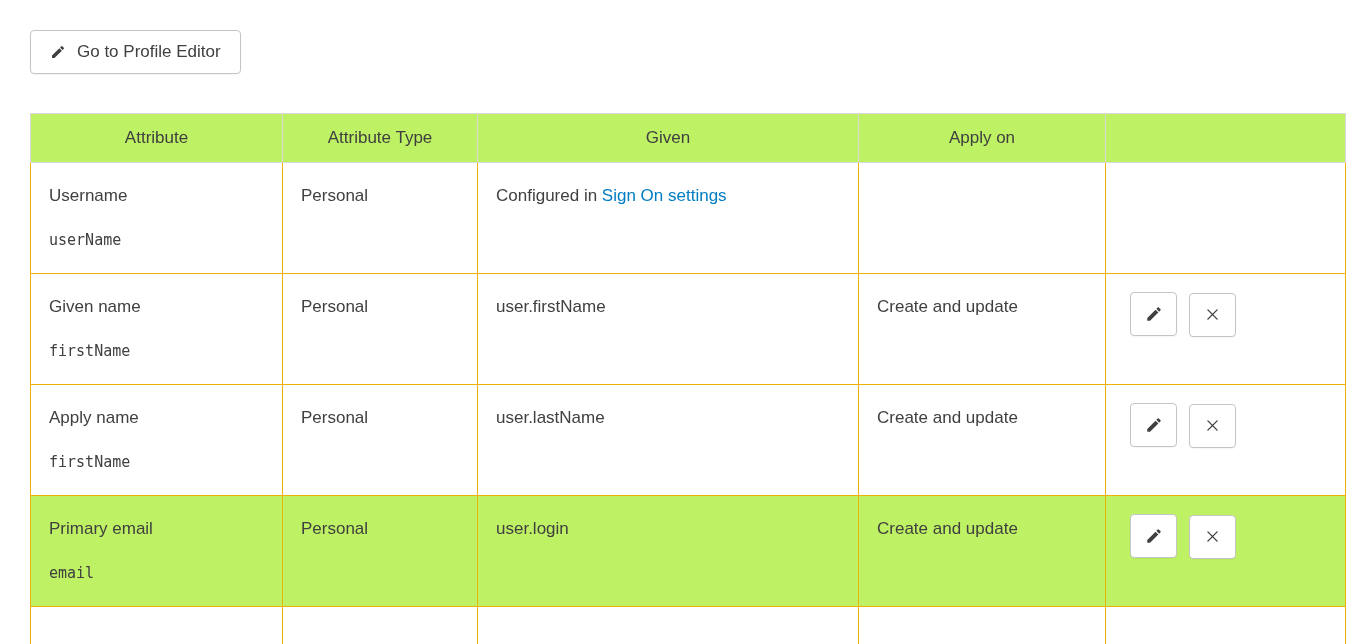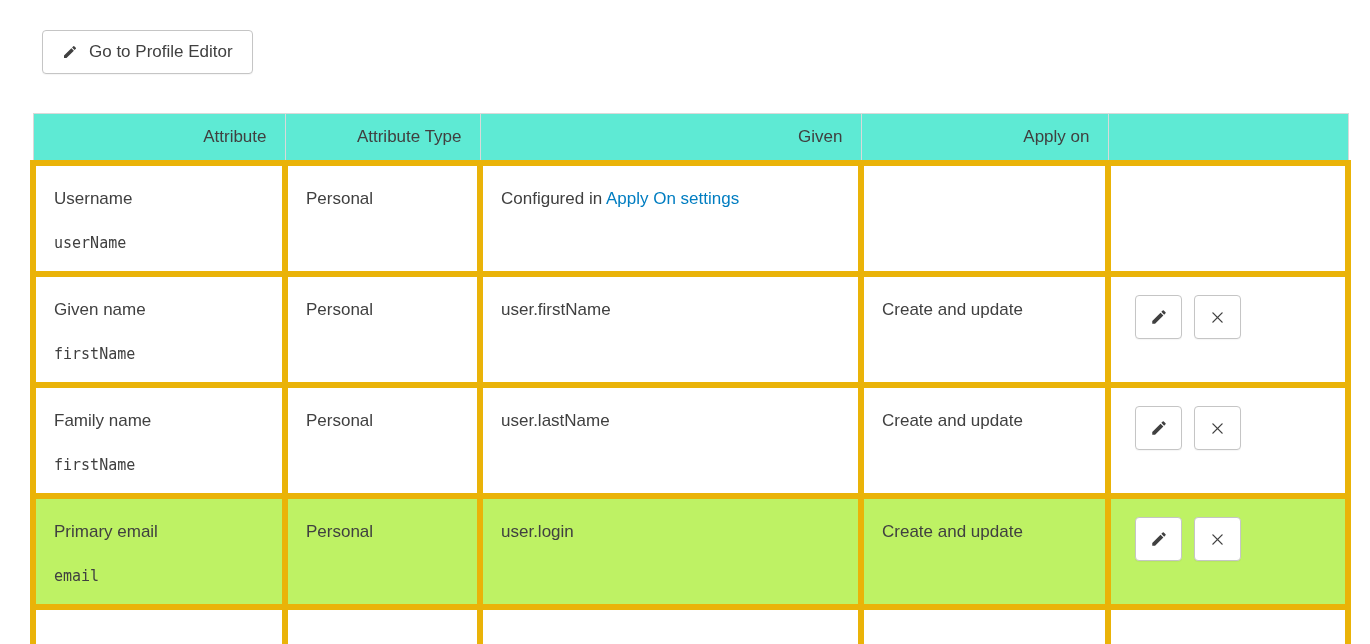--- a/index.html
+++ b/index.html
@@ -5,21 +5,21 @@
   * { box-sizing: border-box; margin: 0; padding: 0; }
   html, body { width: 1370px; height: 644px; overflow: hidden; }
   body {
     background: #ffffff;
     font-family: "Liberation Sans", sans-serif;
     color: #404040;
   }
   .page { padding: 30px 0 0 30px; }
 
   
-  .toolbar { display: flex; gap: 8px; margin-bottom: 39px; margin-left: 12px; }
+  .toolbar { display: flex; gap: 8px; margin-bottom: 39px; }
   .btn {
     display: inline-flex;
     align-items: center;
     gap: 11px;
     height: 44px;
     padding: 0 19px;
     background: #ffffff;
     border: 1px solid #c5c5c5;
     border-radius: 4px;
     font-family: "Liberation Sans", sans-serif;
@@ -38,32 +38,32 @@
     border: 1px solid #d5d5d5;
   }
   col.c-attr  { width: 252px; }
   col.c-type  { width: 195px; }
   col.c-value { width: 381px; }
   col.c-apply { width: 247px; }
   col.c-act   { width: 240px; }
 
   thead th {
     height: 49px;
-    background: #5eead4;
+    background: #bef264;
     border: 1px solid #d9d9d9;
-    text-align: right;
+    text-align: center;
     font-weight: 400;
     font-size: 17px;
     color: #404040;
     padding: 0 18px;
     vertical-align: middle;
   }
 
   tbody td {
-    border: 6px solid #eab308;
+    border: 1px solid #eab308;
     vertical-align: top;
     padding: 23px 18px 0 18px;
     font-size: 17px;
     color: #404040;
     background: #ffffff;
   }
   tbody tr { height: 111px; }
   tbody tr.highlight td { background: #bef264; }
   tbody tr.partial { height: 90px; }
   tbody tr.partial td { padding: 0; }
@@ -134,21 +134,21 @@
 
       <tr>
         <td>
           <div class="attr-name">Username</div>
           <div class="attr-var">userName</div>
         </td>
         <td>
           <span>Personal</span>
         </td>
         <td>
-          <span>Configured in </span><a class="link">Apply On settings</a>
+          <span>Configured in </span><a class="link">Sign On settings</a>
         </td>
         <td>
           <span></span>
         </td>
         <td class="actions-cell"></td>
       </tr>
 
       <tr>
         <td>
           <div class="attr-name">Given name</div>
@@ -175,21 +175,21 @@
               <svg width="17" height="17" viewBox="0 0 24 24">
                   <path d="M5.5 5.5l13 13M18.5 5.5l-13 13" stroke="#404040" stroke-width="1.9" stroke-linecap="round"></path>
                 </svg>
             </span>
           </button>
         </td>
       </tr>
 
       <tr>
         <td>
-          <div class="attr-name">Family name</div>
+          <div class="attr-name">Apply name</div>
           <div class="attr-var">firstName</div>
         </td>
         <td>
           <span>Personal</span>
         </td>
         <td>
           <span>user.lastName</span>
         </td>
         <td>
           <span>Create and update</span>

